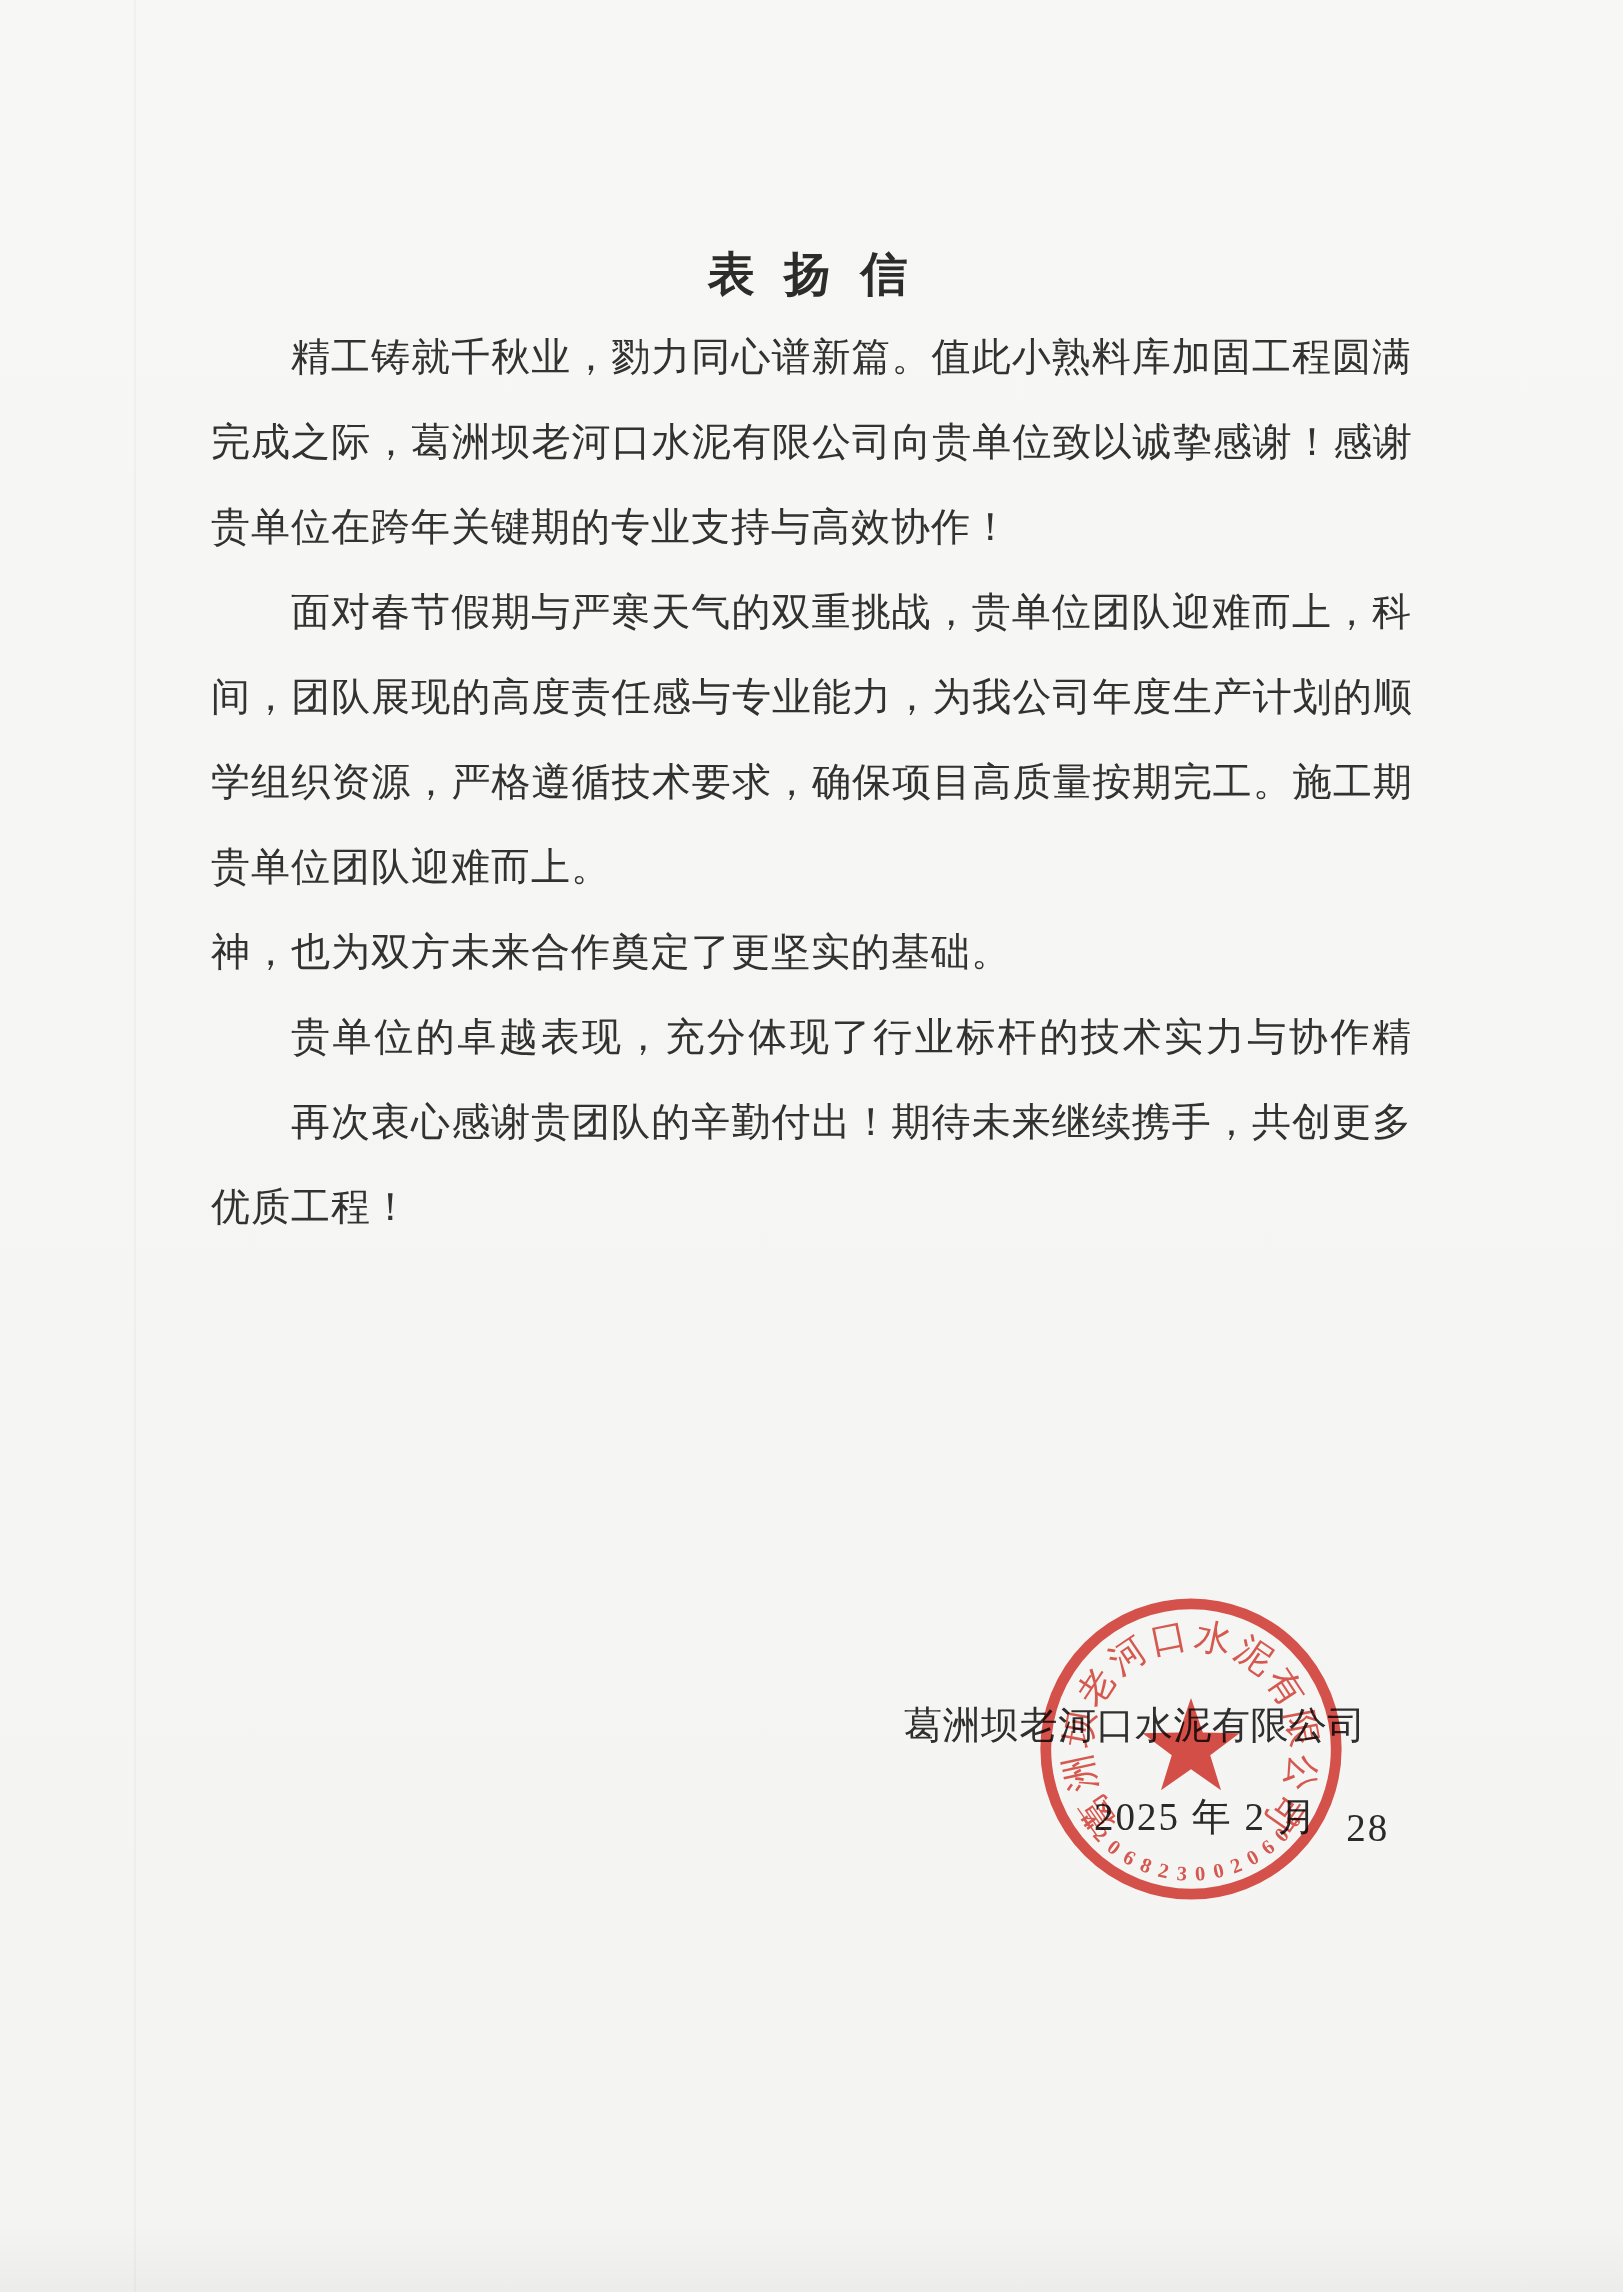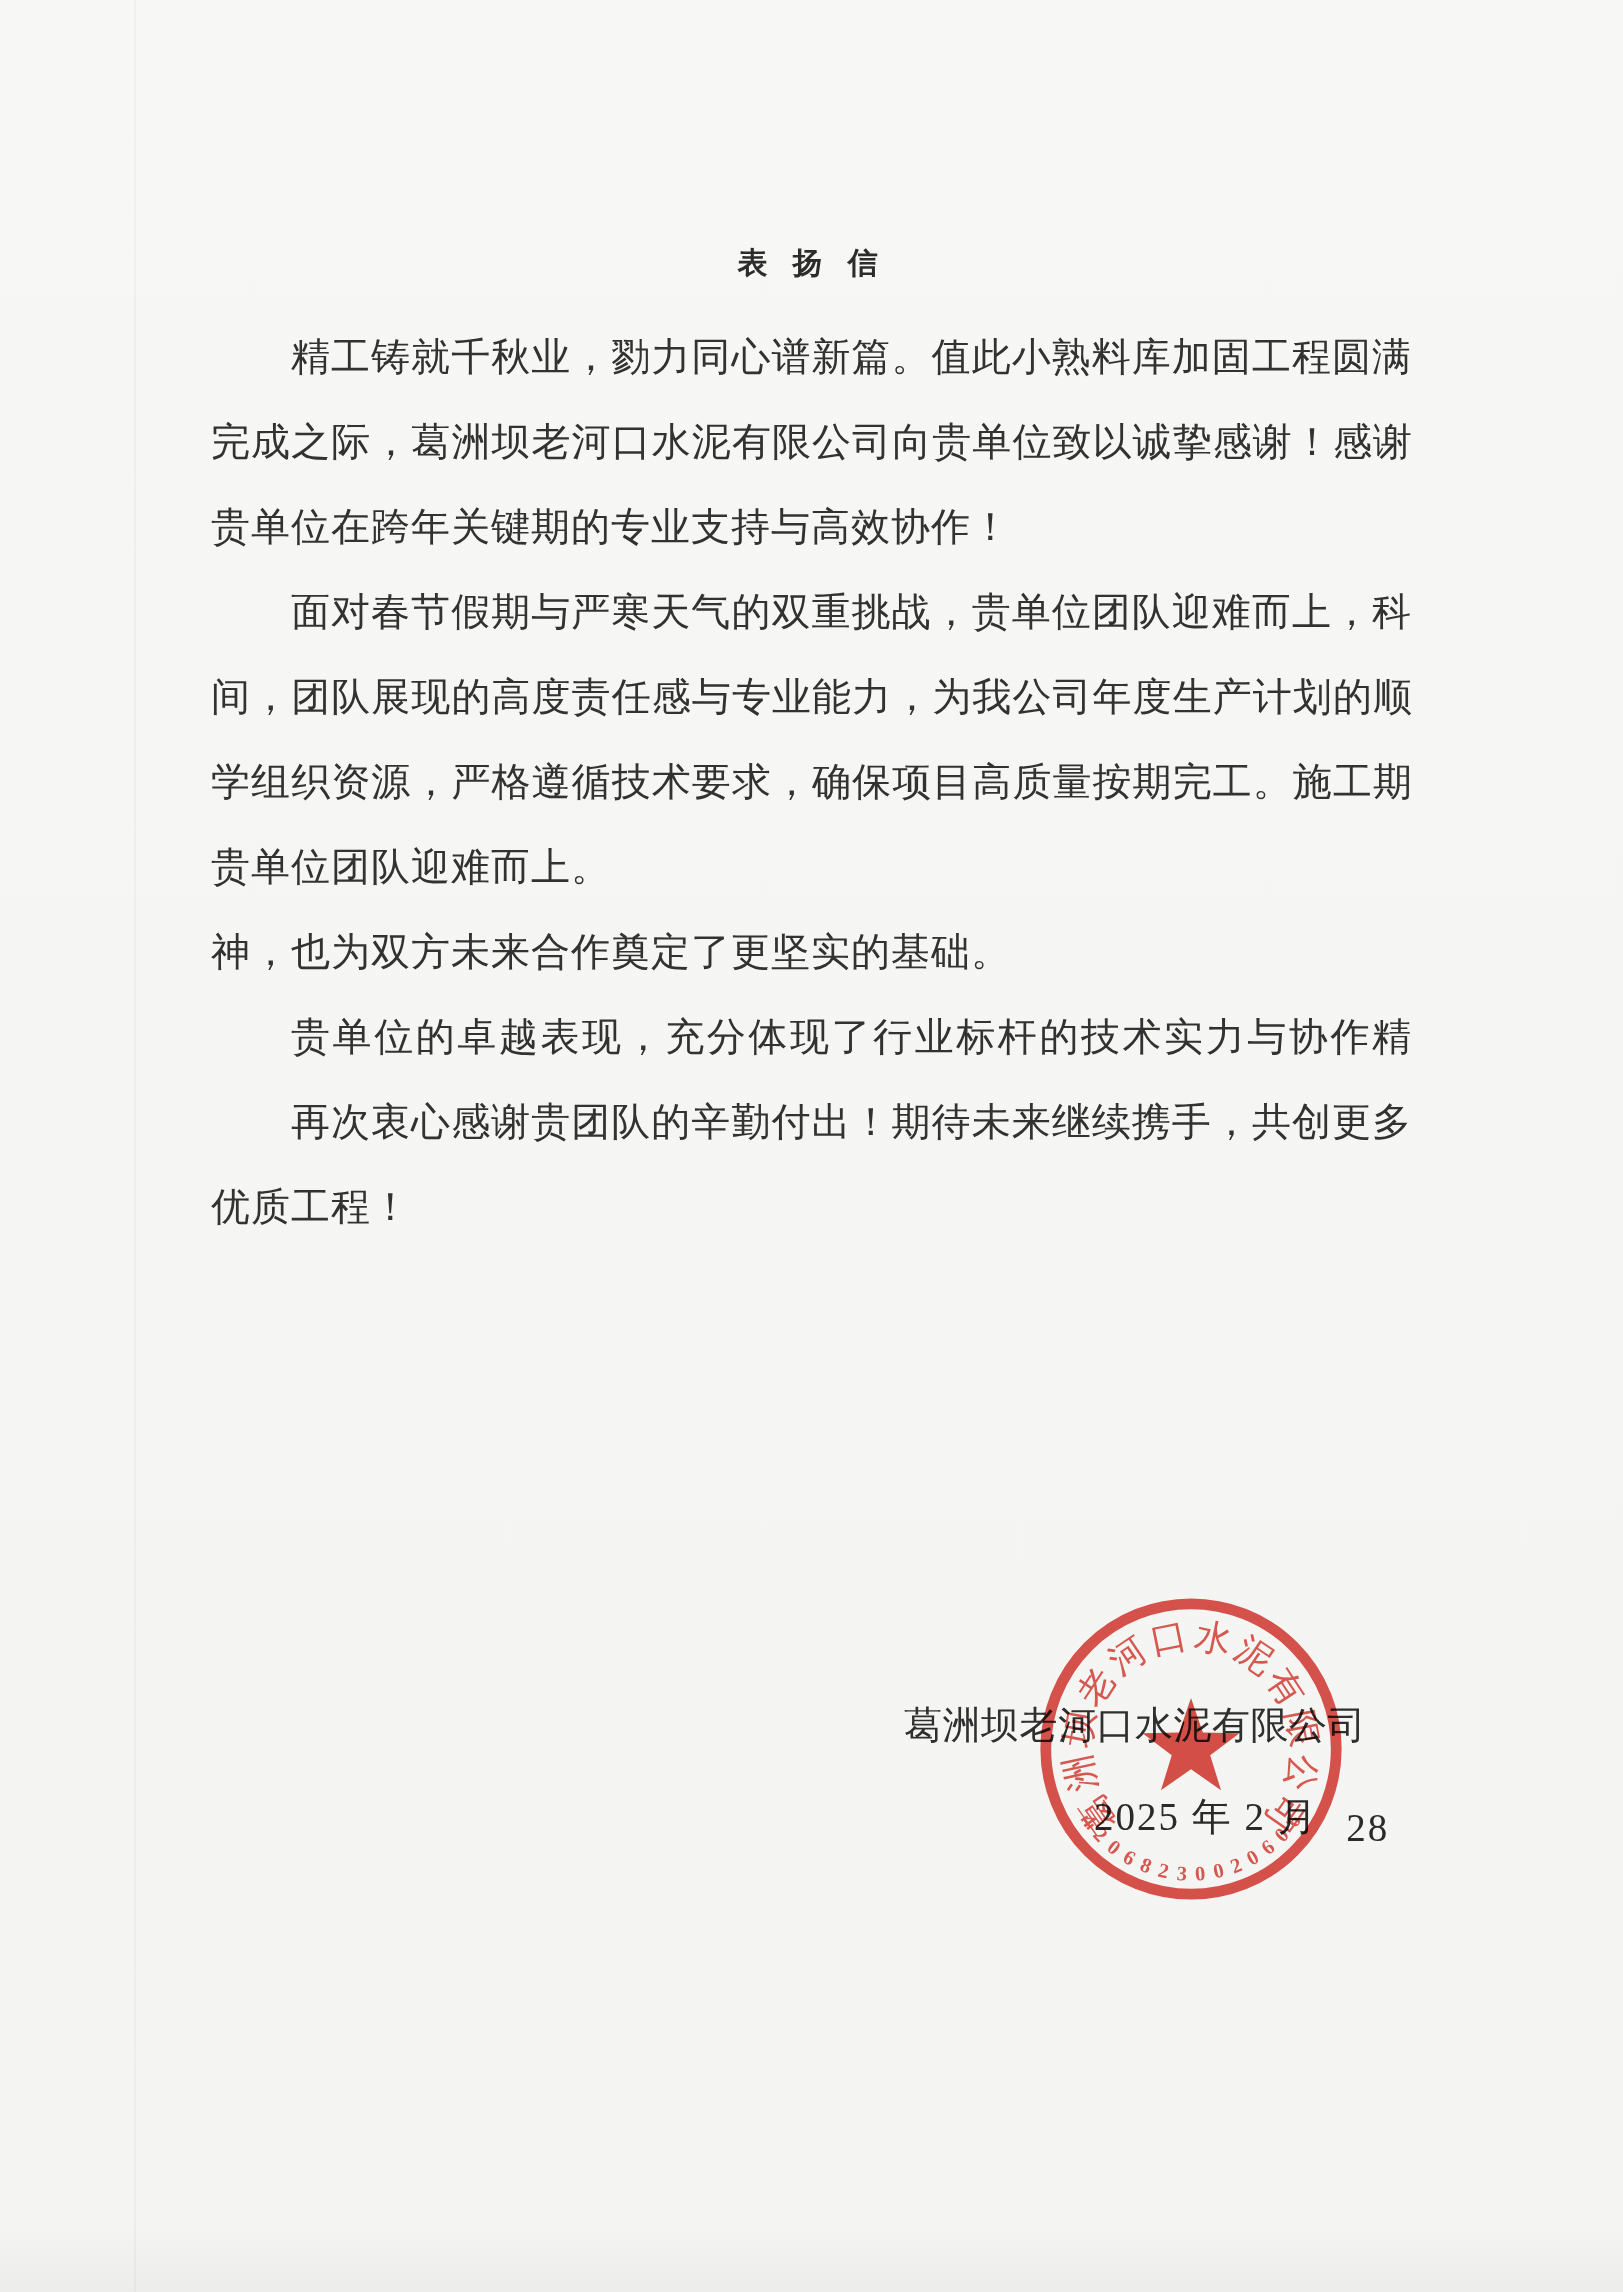--- a/index.html
+++ b/index.html
@@ -18,21 +18,21 @@
   
   .fold-line {
     position: absolute; left: 134px; top: 0; width: 2px; height: 100%;
     background: rgba(120,120,120,0.05);
   }
   .title {
     position: absolute;
     left: 211px; top: 243px; width: 1202px;
     margin: 0;
     text-align: center;
-    font-size: 30px; font-weight: 600;
+    font-size: 47px; font-weight: 600;
     letter-spacing: 8.8px;
     color: #2c2c2c;
   }
   .body-block {
     position: absolute;
     left: 211px; top: 314px; width: 1202px;
   }
   .line {
     height: 85px; line-height: 85px;
     font-size: 39px;

